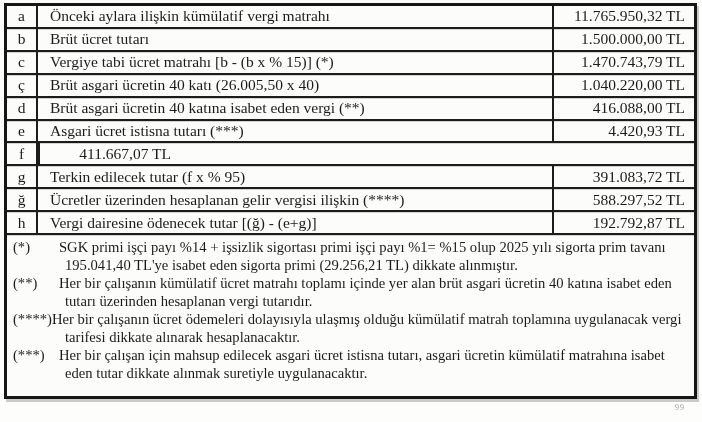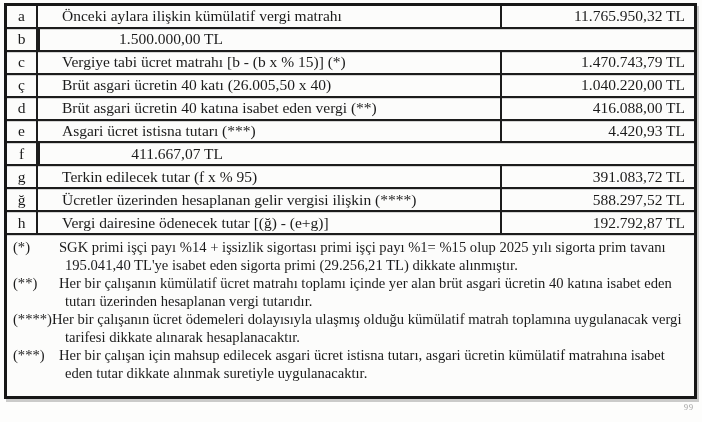--- a/index.html
+++ b/index.html
@@ -26,61 +26,62 @@
     font-size: 15.5px;
   }
   .cell-key {
     width: 31px; align-self: stretch;
     border-right: 2px solid #1c1c1c;
     display: flex; align-items: center; justify-content: center;
   }
   .cell-label {
     flex: 1; align-self: stretch;
     display: flex; align-items: center;
-    padding-left: 24px; padding-right: 4px;
+    padding-left: 12px; padding-right: 4px;
     white-space: nowrap; overflow: hidden;
   }
   .cell-value {
-    width: 194px; align-self: stretch;
+    width: 142px; align-self: stretch;
     border-left: 2px solid #1c1c1c;
     display: flex; align-items: center; justify-content: flex-end;
     padding-right: 9px;
     white-space: nowrap;
   }
   .footnotes {
     padding: 3px 10px 0 6px;
     font-size: 14.6px;
     line-height: 18px;
   }
   .footnote {
     padding-left: 52px;
     text-indent: -52px;
   }
   .fn-marker { display: inline-block; text-indent: 0; min-width: 46px; }
   .footnote.fn-tight .fn-marker { min-width: 0; }
   .page-mark {
-    position: absolute; right: 8px; top: 403px;
+    position: absolute; right: 17px; top: 403px;
     font-size: 8px; color: #9a9a9a; letter-spacing: 1px;
     font-family: "Liberation Serif", serif;
   }
 </style>
 </head>
 <body>
 
 <div class="page">
   <div class="sheet">
 
     <div class="rows">
       <div class="row">
         <div class="cell-key">a</div>
         <div class="cell-label">Önceki aylara ilişkin kümülatif vergi matrahı</div>
         <div class="cell-value">11.765.950,32 TL</div>
       </div>
       <div class="row">
         <div class="cell-key">b</div>
+        <div class="cell-label">Brüt ücret tutarı</div>
         <div class="cell-value">1.500.000,00 TL</div>
       </div>
       <div class="row">
         <div class="cell-key">c</div>
         <div class="cell-label">Vergiye tabi ücret matrahı [b - (b x % 15)] (*)</div>
         <div class="cell-value">1.470.743,79 TL</div>
       </div>
       <div class="row">
         <div class="cell-key">ç</div>
         <div class="cell-label">Brüt asgari ücretin 40 katı (26.005,50 x 40)</div>

